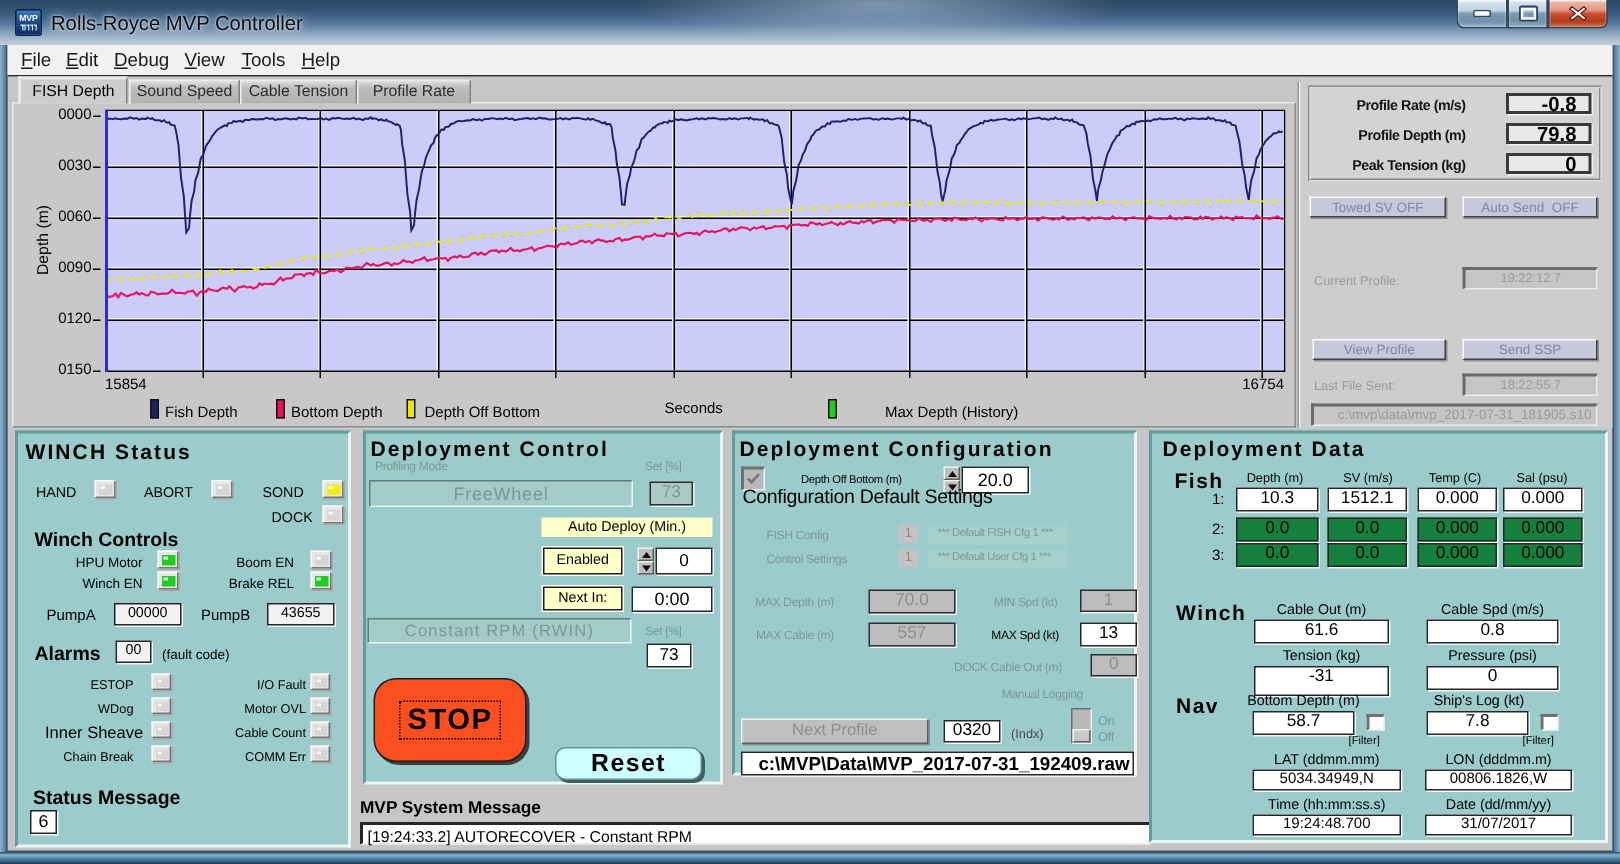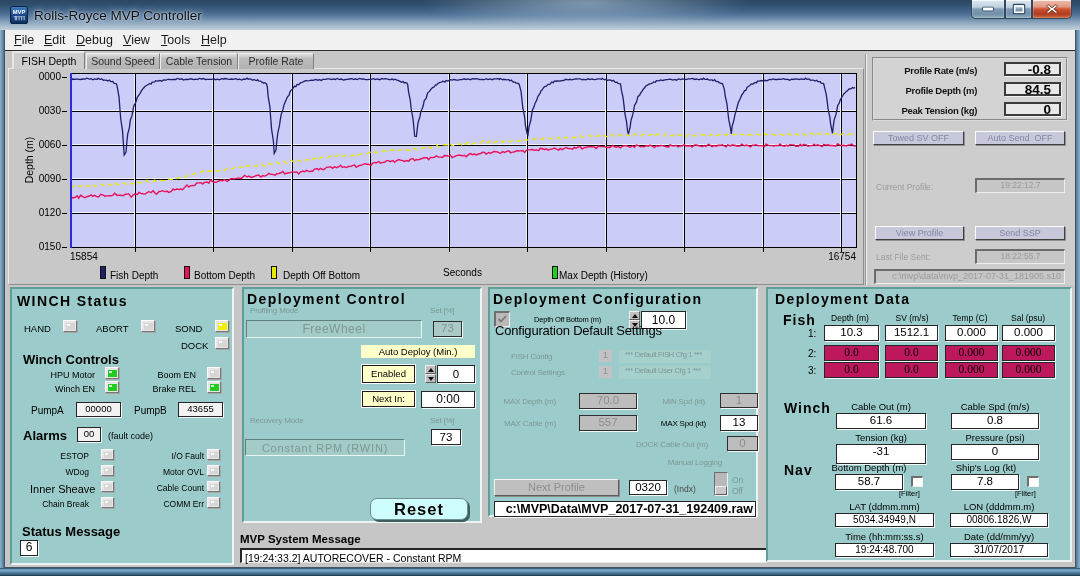--- a/index.html
+++ b/index.html
@@ -83,21 +83,21 @@
   border-top:1px solid #fbfbfb; border-left:1px solid #fbfbfb; border-right:1px solid #767676; border-bottom:1px solid #767676;
   box-shadow:1px 1px 0 #a8a8a8; }
 .led i { position:absolute; left:2px; top:2px; width:9px; height:7px; display:block; }
 .led i::after { content:""; position:absolute; left:1px; top:1px; width:3px; height:2px; background:rgba(255,255,255,.85); }
 .led-sm { width:13px; height:11px; }
 .led-sm i { width:8px; height:6px; }
 .wfield { position:absolute; background:#f2f2f2; color:#000; font-size:12px; text-align:center;
   border:1px solid #262626; box-shadow:1px 1px 0 rgba(255,255,255,.85); }
 .wfield-b { font-weight:400; }
 .white { background:#ffffff; }
-.teal-bg { background:#be185d;font-family:Liberation Serif, serif; }
+.teal-bg { background:#15803d; }
 .mono { font-family:"Liberation Mono","DejaVu Sans Mono",monospace; }
 
 
 .combo { position:absolute; background:#a3cbc7; color:#7d9896; text-align:center;
   border-top:1px solid #5f7f7d; border-left:1px solid #5f7f7d; border-right:1px solid #e9f5f3; border-bottom:1px solid #e9f5f3; }
 .ybox { position:absolute; background:#ffffc9; color:#000; text-align:center; }
 .ybox-bordered { border:1px solid #1c1c1c; box-shadow:0 0 0 1px #fdfdfd; }
 .bigbtn { position:absolute; text-align:center; font-weight:700; }
 #btn-start { background:#7cdd7b; color:#6f9070; border:1px solid #7d8d7d; border-radius:13px;
   box-shadow:2px 2px 0 #5a6a5a; font-size:21px; letter-spacing:2.5px; }
@@ -251,30 +251,30 @@
   <div class="xtick" style="left:818px;top:251px;width:38px;text-align:right">16754</div>
   <div id="xlabel" style="left:443px;top:267px">Seconds</div>
   <div id="legend">
     <span class="leg-swatch" style="left: 100px; top: 266px; background: rgb(32, 32, 106);"></span>
     <span class="leg-label" style="left:110px;top:269.5px">Fish Depth</span>
     <span class="leg-swatch" style="left: 184px; top: 266px; background: rgb(232, 18, 90);"></span>
     <span class="leg-label" style="left:194px;top:269.5px">Bottom Depth</span>
     <span class="leg-swatch" style="left: 271px; top: 266px; background: rgb(232, 232, 0);"></span>
     <span class="leg-label" style="left:283px;top:269.5px">Depth Off Bottom</span>
     <span class="leg-swatch" style="left: 552px; top: 266px; background: rgb(31, 208, 31);"></span>
-    <span class="leg-label" style="left:559px;top:269.5px">Max Depth (History)</span>
+    <span class="leg-label" style="left:590px;top:269.5px">Max Depth (History)</span>
   </div>
 
   <div id="right-bg" class="abs"></div>
   <div id="vsep" class="abs"></div>
   <div id="info-box" class="abs"></div>
   <div class="info-label" style="left:872px;top:65px">Profile Rate (m/s)</div>
   <div class="info-value" style="top:62px">-0.8</div>
   <div class="info-label" style="left:872px;top:84.5px">Profile Depth (m)</div>
-  <div class="info-value" style="top:81.5px">84.5</div>
+  <div class="info-value" style="top:81.5px">79.8</div>
   <div class="info-label" style="left:872px;top:105px">Peak Tension (kg)</div>
   <div class="info-value" style="top:102px">0</div>
   <div class="btn-dis" style="left:873px;top:131px;width:91px">Towed SV OFF</div>
   <div class="btn-dis" style="left:975px;top:131px;width:90px">Auto Send  OFF</div>
   <div class="lbl-dis" style="left:876px;top:182px">Current Profile:</div>
   <div class="fld-dis" style="left:975px;top:178px;width:90px;height:15px">19:22:12.7</div>
   <div class="btn-dis" style="left:875px;top:226px;width:89px">View Profile</div>
   <div class="btn-dis" style="left:975px;top:226px;width:90px">Send SSP</div>
   <div class="lbl-dis" style="left:876px;top:252px">Last File Sent:</div>
   <div class="fld-dis" style="left:975px;top:249px;width:90px;height:15px">18:22:55.7</div>
@@ -367,40 +367,41 @@
   <div class="ybox ybox-bordered" style="left:362px;top:365px;width:53px;height:18px;font-size:9.5px;line-height:16px">Enabled</div>
   <div class="spinner" style="left:425px;top:365px">
       <div class="sb up"></div>
       <div class="sb dn"></div>
     </div>
   <div class="wfield white wfield-b" style="left:437px;top:365px;width:38px;height:18px;font-size:11.5px;line-height:16px">0</div>
   <div class="ybox ybox-bordered" style="left:362px;top:391px;width:53px;height:16px;font-size:9.5px;line-height:14px">Next In:</div>
   <div class="wfield white wfield-b" style="left:421px;top:391px;width:54px;height:17px;font-size:12px;line-height:15px">0:00</div>
   <div class="glabel" style="left:250px;top:416px">Recovery Mode</div>
   <div class="glabel" style="left:430px;top:416px">Set [%]</div>
-  <div class="combo" style="left:245px;top:439px;width:160px;height:17px;font-size:11px;letter-spacing:0.8px;line-height:16px">Constant RPM (RWIN)</div>
+  <div class="combo" style="left:245px;top:412px;width:176px;height:17px;font-size:11px;letter-spacing:0.8px;line-height:16px">Constant RPM (RWIN)</div>
   <div class="wfield white wfield-b" style="left:431px;top:429px;width:30px;height:16px;font-size:11.5px;line-height:14px">73</div>
+  <div id="btn-stop" class="bigbtn" style="left:249px;top:452px;width:102px;height:56px;line-height:54px"><span>STOP</span></div>
   <div id="btn-reset" class="bigbtn" style="left:370px;top:498px;width:98px;height:22px;line-height:20px">Reset</div>
 
   <div class="tlabel-b" style="left:240px;top:533px;font-size:11.5px">MVP System Message</div>
   <div class="wfield white" style="left:240px;top:548px;width:527px;height:15px;text-align:left;padding:2px 0 0 3px;font-size:10.5px;border-top-width:2px;border-left-width:2px;border-right-color:#e8e8e8;border-bottom-color:#e8e8e8;box-shadow:none">[19:24:33.2] AUTORECOVER - Constant RPM</div>
 
   <div class="panel" style="left:488px;top:287px;width:270px;height:230px"></div>
   <div class="panel-title" style="left:493px;top:291px">Deployment Configuration</div>
   <div class="checkbox" style="left:494px;top:311px;width:16px;height:16px">
     <svg width="13" height="13" viewBox="0 0 13 13">
         <path d="M2.5 6 L5 8.5 L10 3" fill="none" stroke="#7a7a7a" stroke-width="1.8"></path>
       </svg>
   </div>
   <div class="tlabel-sm" style="left:534px;top:315px;font-size:7.5px">Depth Off Bottom (m)</div>
   <div class="spinner" style="left:629px;top:311px">
       <div class="sb up"></div>
       <div class="sb dn"></div>
     </div>
-  <div class="wfield white wfield-b" style="left:641px;top:311px;width:45px;height:18px;font-size:12px;line-height:16px">10.0</div>
+  <div class="wfield white wfield-b" style="left:641px;top:311px;width:45px;height:18px;font-size:12px;line-height:16px">20.0</div>
   <div class="tlabel-sm" style="left:495px;top:323px;font-size:13px">Configuration Default Settings</div>
   <div class="glabel" style="left:511px;top:352px">FISH Config</div>
   <div class="gfield" style="left:599px;top:350px;width:13px;height:12px;font-size:9px;border:none;box-shadow:none;background:#c3c3c3">1</div>
   <div class="cfg-strip" style="left:619px;top:350px;width:92px;height:13px">*** Default FISH Cfg 1 ***</div>
   <div class="glabel" style="left:511px;top:368px">Control Settings</div>
   <div class="gfield" style="left:599px;top:366px;width:13px;height:12px;font-size:9px;border:none;box-shadow:none;background:#c3c3c3">1</div>
   <div class="cfg-strip" style="left:619px;top:366px;width:92px;height:13px">*** Default User Cfg 1 ***</div>
   <div class="glabel" style="left:496px;top:397px;width:60px;text-align:right">MAX Depth (m)</div>
   <div class="gfield" style="left:579px;top:393px;width:58px;height:16px;font-size:11.5px">70.0</div>
   <div class="glabel" style="left:650px;top:397px;width:55px;text-align:right">MIN Spd (kt)</div>

